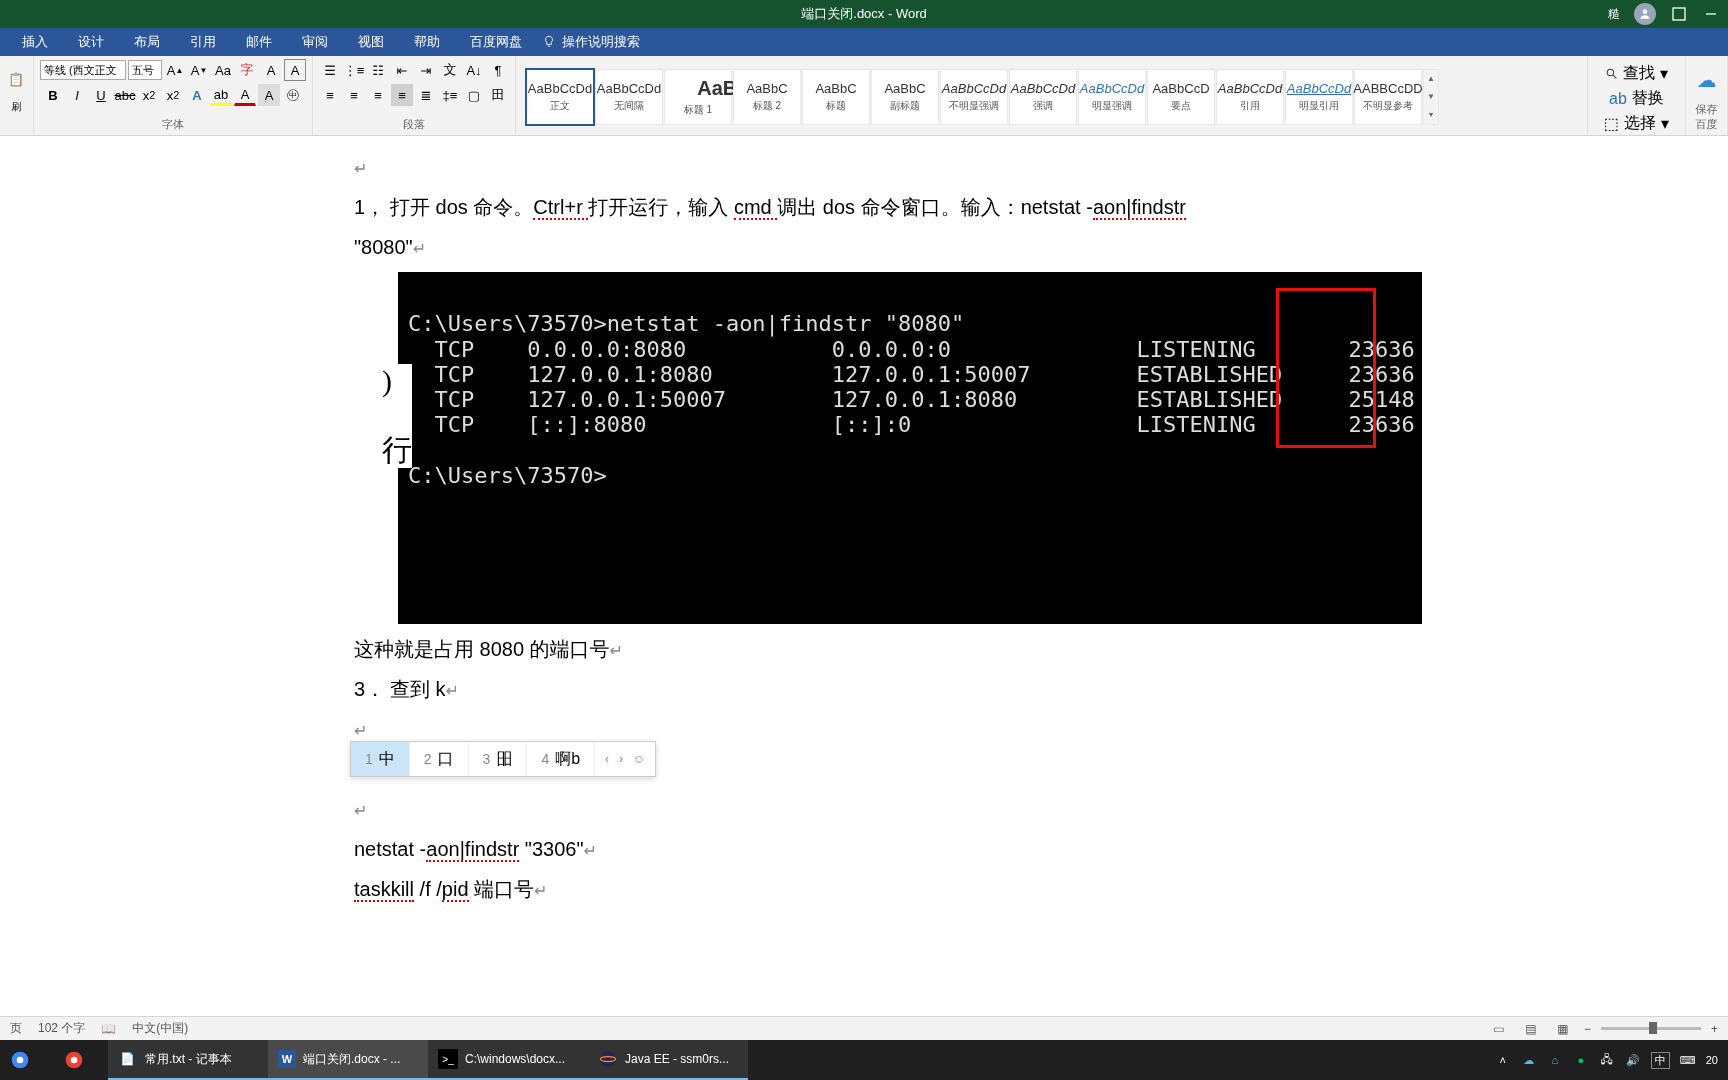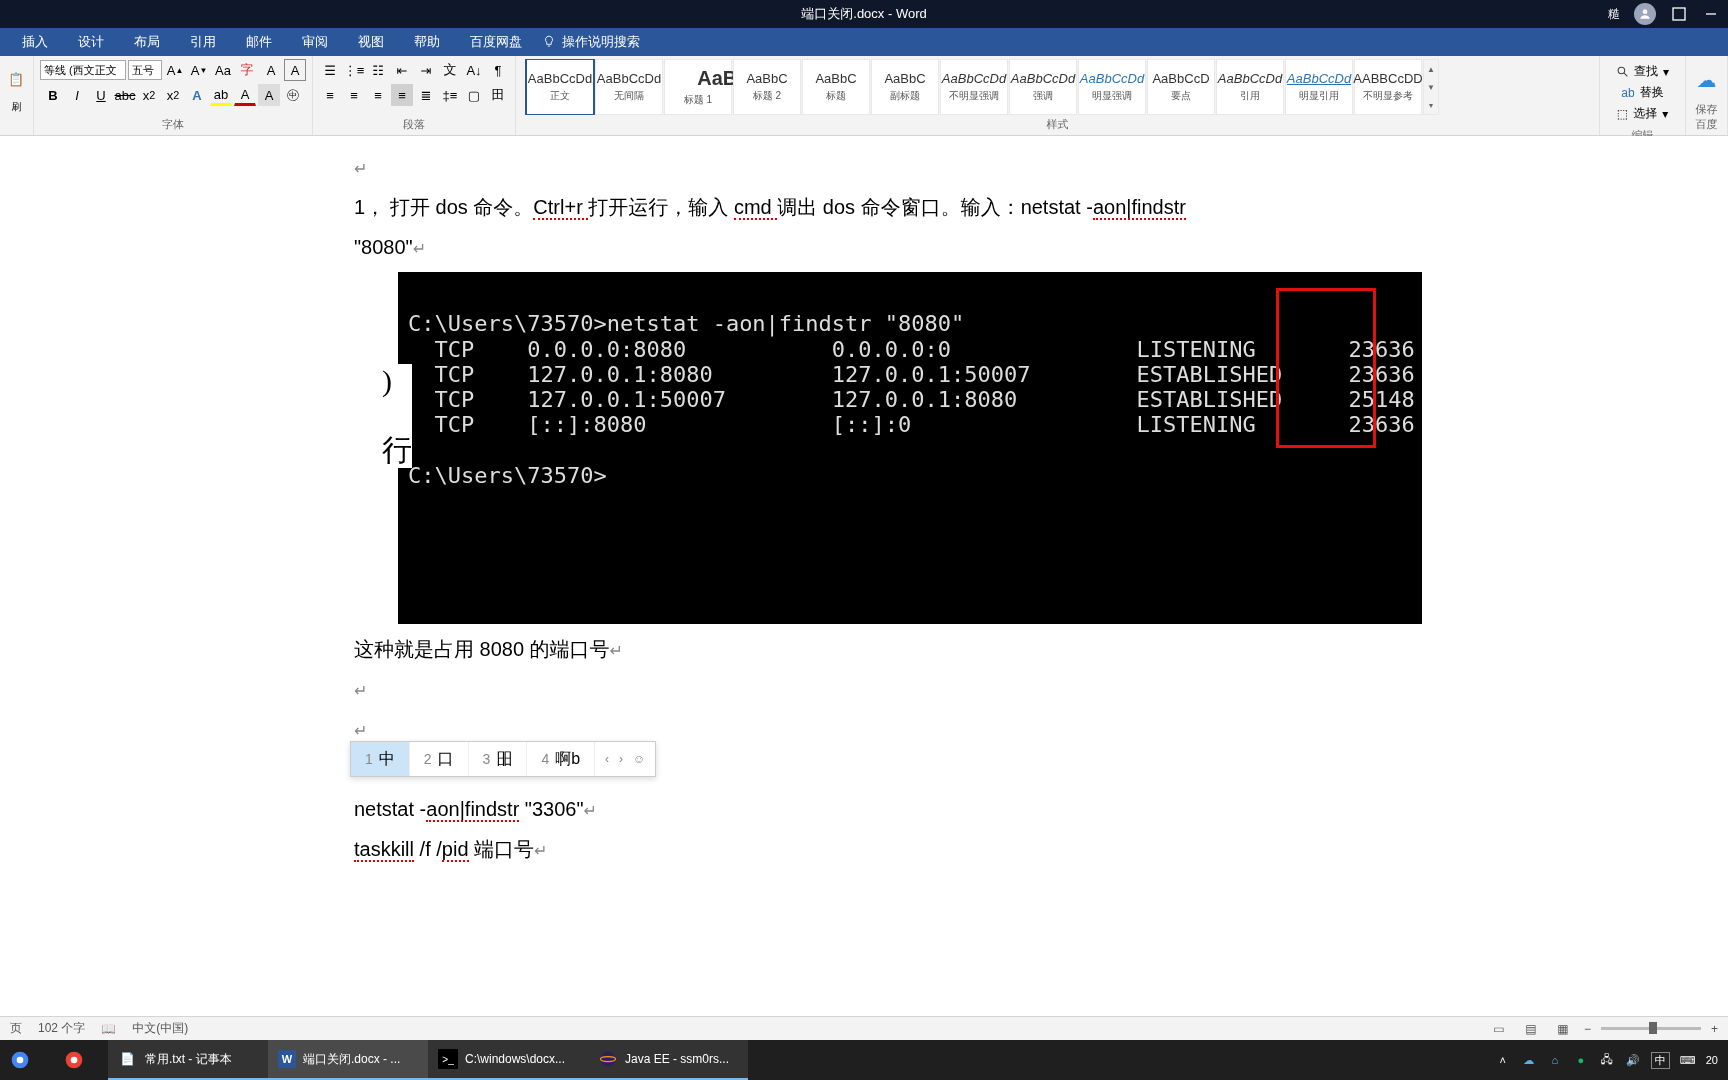--- a/index.html
+++ b/index.html
@@ -1,19 +1,19 @@
 <!DOCTYPE html>
 <html><head>
 <meta charset="utf-8">
 <style>
 * { margin: 0; padding: 0; box-sizing: border-box; }
 body { font-family: "Microsoft YaHei", "Segoe UI", sans-serif; font-size: 12px; background: #fff; width: 1728px; height: 1080px; overflow: hidden; position: relative; }
 
 
-.titlebar { background: #0f172a; height: 28px; display: flex; align-items: center; color: #fff; position: relative; }
+.titlebar { background: #14532d; height: 28px; display: flex; align-items: center; color: #fff; position: relative; }
 .titlebar-title { position: absolute; left: 50%; transform: translateX(-50%); font-size: 13px; }
 .titlebar-right { position: absolute; right: 8px; display: flex; align-items: center; gap: 14px; }
 .avatar-circle { width: 22px; height: 22px; border-radius: 50%; background: #9aa5bb; display: inline-flex; align-items: center; justify-content: center; }
 .avatar-circle svg { width: 14px; height: 14px; fill: #fff; }
 .win-btn { width: 18px; height: 18px; display: inline-flex; align-items: center; justify-content: center; }
 
 
 .ribbon-tabs { background: #2b579a; height: 28px; display: flex; align-items: center; padding-left: 8px; gap: 2px; }
 .ribbon-tab { color: #fff; padding: 0 14px; height: 28px; display: flex; align-items: center; font-size: 13px; cursor: pointer; }
 .help-icon { margin-left: 4px; display: flex; align-items: center; gap: 6px; color: #fff; font-size: 13px; }
@@ -39,21 +39,21 @@
 .style-preview.big { font-size: 20px; font-weight: bold; margin-left: 44px; }
 .style-preview.blue { color: #2e74b5; }
 .style-preview.italic { font-style: italic; }
 .style-preview.underline { text-decoration: underline; }
 .style-label { font-size: 10px; color: #555; }
 .gallery-more { width: 16px; height: 56px; border: 1px solid #e8e8e8; display: flex; flex-direction: column; }
 .gallery-more div { flex: 1; display: flex; align-items: center; justify-content: center; font-size: 8px; color: #666; }
 
 
 .edit-group { display: flex; flex-direction: column; padding: 3px 8px; gap: 2px; }
-.edit-item { display: flex; align-items: center; gap: 5px; font-size: 12px; cursor: pointer; padding: 1px 2px; }
+.edit-item { display: flex; align-items: center; gap: 5px; font-size: 16px; cursor: pointer; padding: 1px 2px; }
 .edit-item svg { width: 13px; height: 13px; }
 
 
 .document-area { background: #fff; height: calc(100% - 28px - 28px - 80px - 24px - 40px); overflow: auto; position: relative; }
 .page { width: 1100px; margin: 0 auto; padding: 10px 40px; font-size: 20px; line-height: 1.9; color: #000; }
 .page p { margin: 2px 0; }
 .para-mark { color: #888; font-size: 16px; }
 .list-num { display: inline-block; width: 36px; }
 .indent1 { margin-left: 44px; }
 .underline-err { border-bottom: 2px dotted #d00; }
@@ -254,21 +254,20 @@
         <div class="style-item">
           <div class="style-preview">AABBCcDD</div>
           <div class="style-label">不明显参考</div>
         </div>
         <div class="gallery-more">
           <div>▲</div>
           <div>▼</div>
           <div>▾</div>
         </div>
       </div>
-    <div class="ribbon-group-label">样式</div>
   </div>
 
   <div class="ribbon-group">
     <div class="edit-group ribbon-group-body">
       <div class="edit-item">
         <svg viewBox="0 0 24 24">
             <circle cx="10" cy="10" r="6" fill="none" stroke="#444" stroke-width="2"></circle>
             <line x1="15" y1="15" x2="21" y2="21" stroke="#444" stroke-width="2"></line>
           </svg>
         <span>查找</span> ▾
@@ -305,20 +304,21 @@
 <span>  TCP    127.0.0.1:8080         127.0.0.1:50007        ESTABLISHED     23636</span>
 <span>  TCP    127.0.0.1:50007        127.0.0.1:8080         ESTABLISHED     25148</span>
 <span>  TCP    [::]:8080              [::]:0                 LISTENING       23636</span>
 
 <span>C:\Users\73570&gt;</span>
       <div class="red-box"></div>
       <div class="bg-clip">)<br><br>行</div>
     </div>
 
     <p class="indent1"><span>这种就是占用 8080 的端口号</span><span class="para-mark">↵</span></p>
+    <p><span class="list-num">3．</span><span>查到 k</span><span class="para-mark">↵</span></p>
     <p><span class="para-mark">↵</span></p>
     <p><span class="para-mark">↵</span></p>
     <p><span class="para-mark">↵</span></p>
     <p><span>netstat -</span><span class="underline-err">aon|findstr</span><span> "3306"</span><span class="para-mark">↵</span></p>
     <p><span class="underline-err">taskkill</span><span> /f /</span><span class="underline-err">pid</span><span>  端口号</span><span class="para-mark">↵</span></p>
   </div>
 
   <div class="ime-bar" style="left:350px; top:605px;">
     <div id="ime-holder" style="display:flex;">
         <div class="ime-cand sel">

